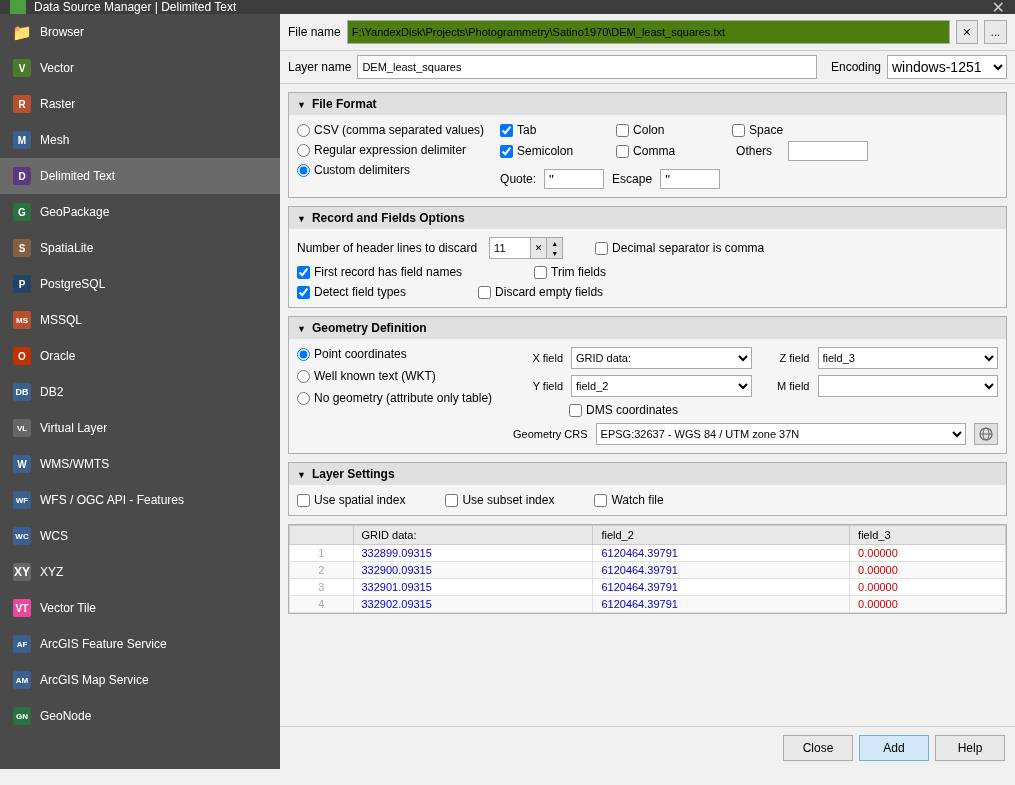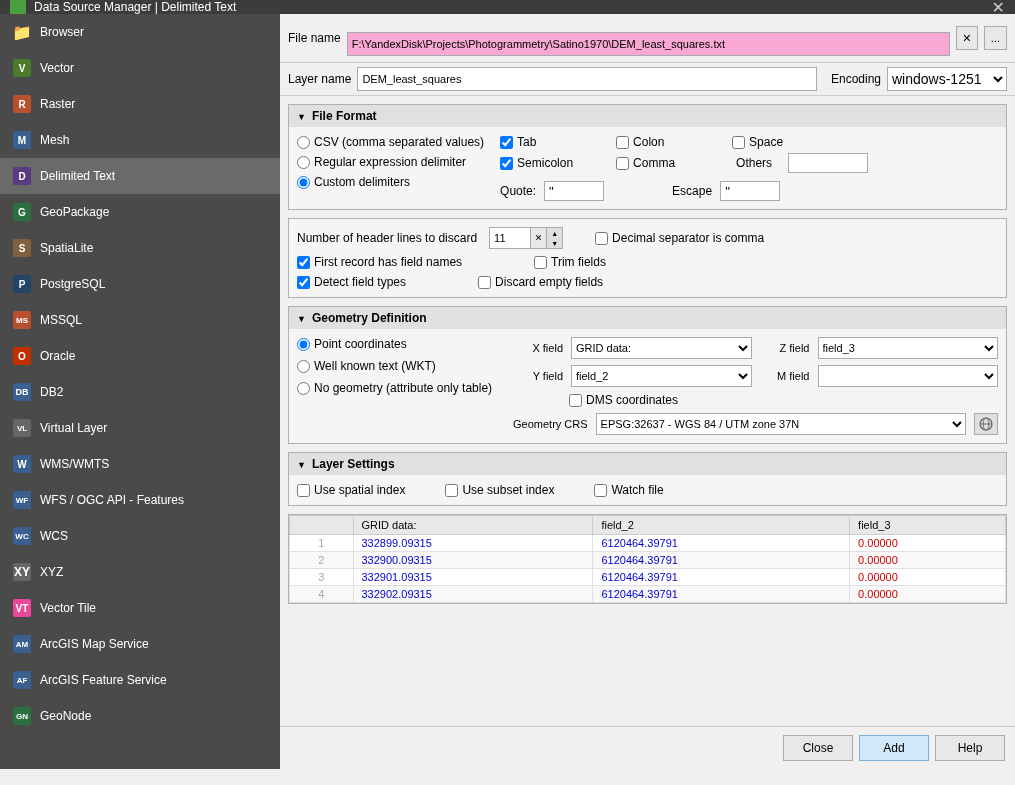--- a/index.html
+++ b/index.html
@@ -67,22 +67,21 @@
       background: #f0f0f0;
       border-bottom: 1px solid #ccc;
     }
     .file-row label { font-size: 12px; white-space: nowrap; }
     .file-row input[type=text] {
       flex: 1;
       height: 24px;
       border: 1px solid #aaa;
       padding: 2px 4px;
       font-size: 11px;
-      background: #f9a8d4;
-      margin-top: 12px;
+      background: #4d7c0f;
     }
     .file-btn {
       height: 24px;
       padding: 0 6px;
       border: 1px solid #aaa;
       background: #e8e8e8;
       cursor: pointer;
       font-size: 11px;
     }
 
@@ -145,21 +144,21 @@
       align-items: flex-start;
     }
     .radio-group { display: flex; flex-direction: column; gap: 6px; }
     .radio-item { display: flex; align-items: center; gap: 4px; cursor: pointer; }
     .delimiter-options { display: flex; flex-direction: column; gap: 4px; }
     .delimiter-row { display: flex; align-items: center; gap: 16px; }
     .cb-item { display: flex; align-items: center; gap: 4px; min-width: 100px; }
     .cb-item input { cursor: pointer; }
     .quote-row { display: flex; align-items: center; gap: 8px; margin-top: 4px; }
     .quote-input { width: 60px; height: 20px; border: 1px solid #aaa; padding: 1px 4px; }
-    .escape-label { margin-left: 60px; }
+    .escape-label { }
     .others-input { width: 80px; height: 20px; border: 1px solid #aaa; padding: 1px 4px; }
 
     
     .record-grid { display: flex; flex-direction: column; gap: 6px; }
     .record-row { display: flex; align-items: center; gap: 12px; }
     .spinbox-wrapper {
       display: flex;
       align-items: center;
       border: 1px solid #aaa;
       background: white;
@@ -423,30 +422,30 @@
 
     <div class="sidebar-item">
       <span class="sidebar-icon">
         <span class="si-box" style="background:#ec4899; color:white; font-size:10px;">VT</span>
       </span>
       <span>Vector Tile</span>
     </div>
 
     <div class="sidebar-item">
       <span class="sidebar-icon">
+        <span class="si-box" style="background:#3a6090; color:white; font-size:8px;">AF</span>
+      </span>
+      <span>ArcGIS Feature Service</span>
+    </div>
+
+    <div class="sidebar-item">
+      <span class="sidebar-icon">
         <span class="si-box" style="background:#3a6090; color:white; font-size:8px;">AM</span>
       </span>
       <span>ArcGIS Map Service</span>
-    </div>
-
-    <div class="sidebar-item">
-      <span class="sidebar-icon">
-        <span class="si-box" style="background:#3a6090; color:white; font-size:8px;">AF</span>
-      </span>
-      <span>ArcGIS Feature Service</span>
     </div>
 
     <div class="sidebar-item">
       <span class="sidebar-icon">
         <span class="si-box" style="background:#2a7040; color:white; font-size:8px;">GN</span>
       </span>
       <span>GeoNode</span>
     </div>
   </div>
 
@@ -525,20 +524,24 @@
                 <input type="text" class="quote-input" value="&quot;" style="">
                 <span class="escape-label">Escape</span>
                 <input type="text" class="quote-input" value="&quot;" style="">
               </div>
             </div>
           </div>
         </div>
       </div>
 
       <div class="section">
+        <div class="section-header">
+          <span class="tri-down triangle"></span>
+          <span>Record and Fields Options</span>
+        </div>
         <div class="section-body">
           <div class="record-grid">
 
             <div class="record-row">
               <span>Number of header lines to discard</span>
               <div class="spinbox-wrapper">
                 <input type="text" class="spinbox-val" value="11" style="">
                 <button style="width:16px; height:20px; border:none; border-left:1px solid #aaa; background:#e8e8e8; cursor:pointer; font-size:9px;">✕</button>
                 <div class="spinbox-btns">
                   <button class="spinbox-btn2">▲</button>

